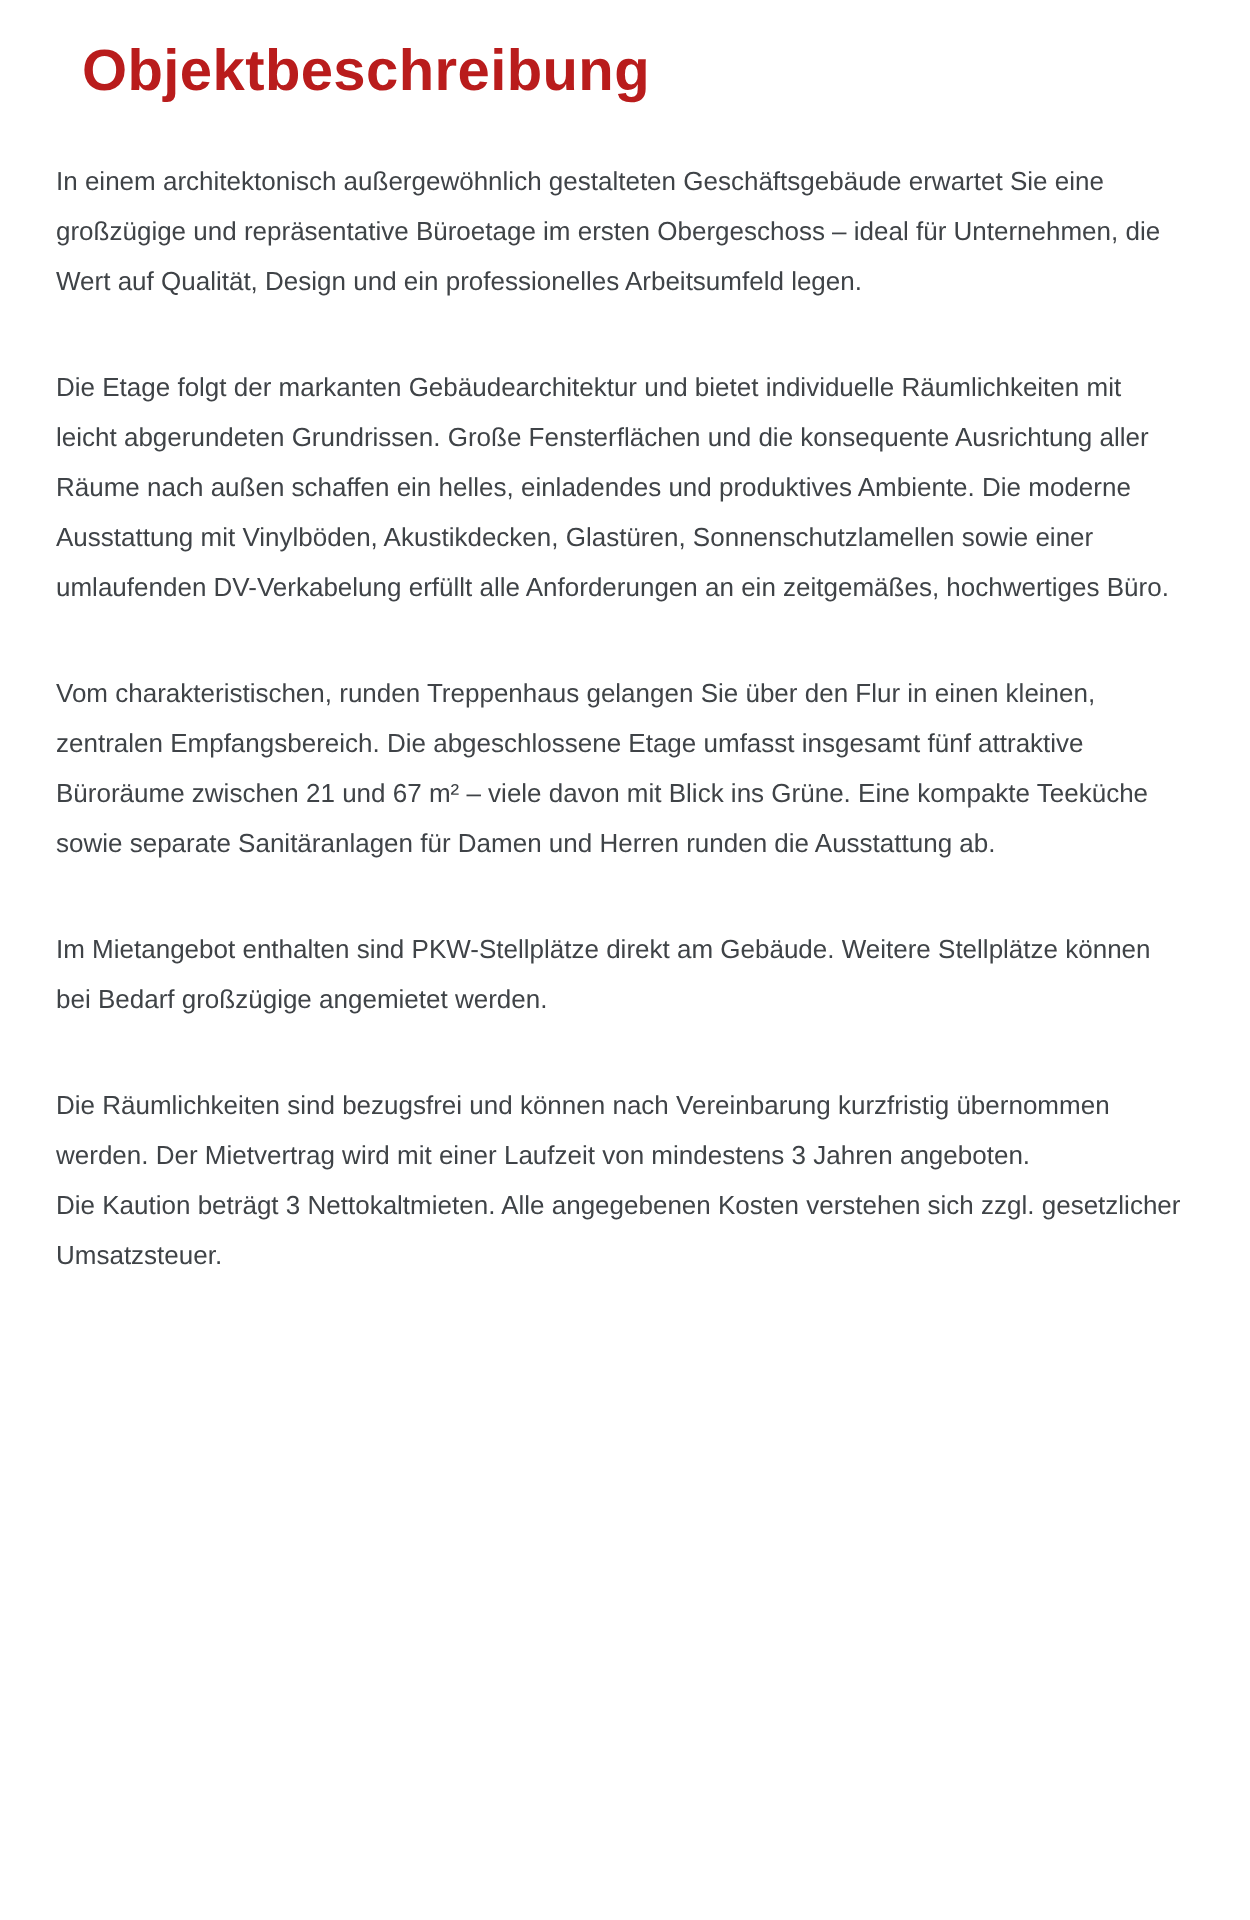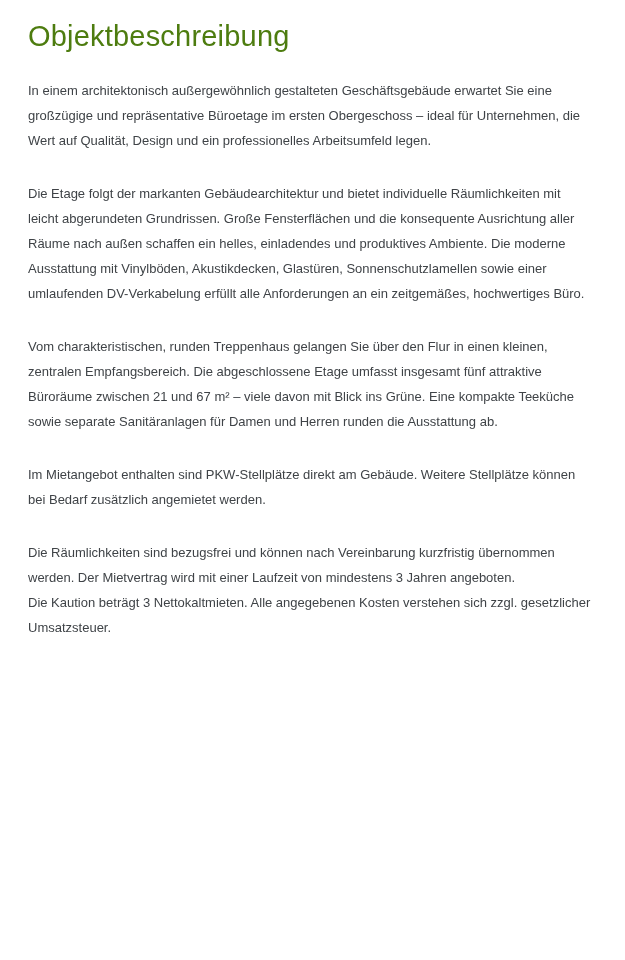--- a/index.html
+++ b/index.html
@@ -12,26 +12,26 @@
     height: 960px;
     overflow: hidden;
     font-family: "Liberation Sans", "DejaVu Sans", sans-serif;
   }
   .description-section {
     box-sizing: border-box;
     width: 625px;
     padding: 19px 33px 0 28px;
   }
   .section-title {
-    margin: 0 0 25px 0;
+    margin: 0 0 25px 13px;
     font-size: 29px;
     line-height: 34px;
-    font-weight: 400;
+    font-weight: 700;
     letter-spacing: 0.2px;
-    color: #4d7c0f;
+    color: #b91c1c;
   }
   .description-paragraph {
     margin: 0 0 28px 0;
     font-size: 13px;
     line-height: 25px;
     font-weight: 400;
     color: #3f4347;
     white-space: pre-line; 
   }
 </style>
@@ -40,17 +40,17 @@
 
 <main class="description-section">
   <h1 class="section-title">Objektbeschreibung</h1>
 
   <p class="description-paragraph">In einem architektonisch außergewöhnlich gestalteten Geschäftsgebäude erwartet Sie eine großzügige und repräsentative Büroetage im ersten Obergeschoss – ideal für Unternehmen, die Wert auf Qualität, Design und ein professionelles Arbeitsumfeld legen.</p>
 
   <p class="description-paragraph">Die Etage folgt der markanten Gebäudearchitektur und bietet individuelle Räumlichkeiten mit leicht abgerundeten Grundrissen. Große Fensterflächen und die konsequente Ausrichtung aller Räume nach außen schaffen ein helles, einladendes und produktives Ambiente. Die moderne Ausstattung mit Vinylböden, Akustikdecken, Glastüren, Sonnenschutzlamellen sowie einer umlaufenden DV-Verkabelung erfüllt alle Anforderungen an ein zeitgemäßes, hochwertiges Büro.</p>
 
   <p class="description-paragraph">Vom charakteristischen, runden Treppenhaus gelangen Sie über den Flur in einen kleinen, zentralen Empfangsbereich. Die abgeschlossene Etage umfasst insgesamt fünf attraktive Büroräume zwischen 21 und 67 m² – viele davon mit Blick ins Grüne. Eine kompakte Teeküche sowie separate Sanitäranlagen für Damen und Herren runden die Ausstattung ab.</p>
 
-  <p class="description-paragraph">Im Mietangebot enthalten sind PKW-Stellplätze direkt am Gebäude. Weitere Stellplätze können bei Bedarf zusätzlich angemietet werden.</p>
+  <p class="description-paragraph">Im Mietangebot enthalten sind PKW-Stellplätze direkt am Gebäude. Weitere Stellplätze können bei Bedarf großzügige angemietet werden.</p>
 
   <p class="description-paragraph">Die Räumlichkeiten sind bezugsfrei und können nach Vereinbarung kurzfristig übernommen werden. Der Mietvertrag wird mit einer Laufzeit von mindestens 3 Jahren angeboten.
 Die Kaution beträgt 3 Nettokaltmieten. Alle angegebenen Kosten verstehen sich zzgl. gesetzlicher Umsatzsteuer.</p>
 </main>
 
 </body></html>

